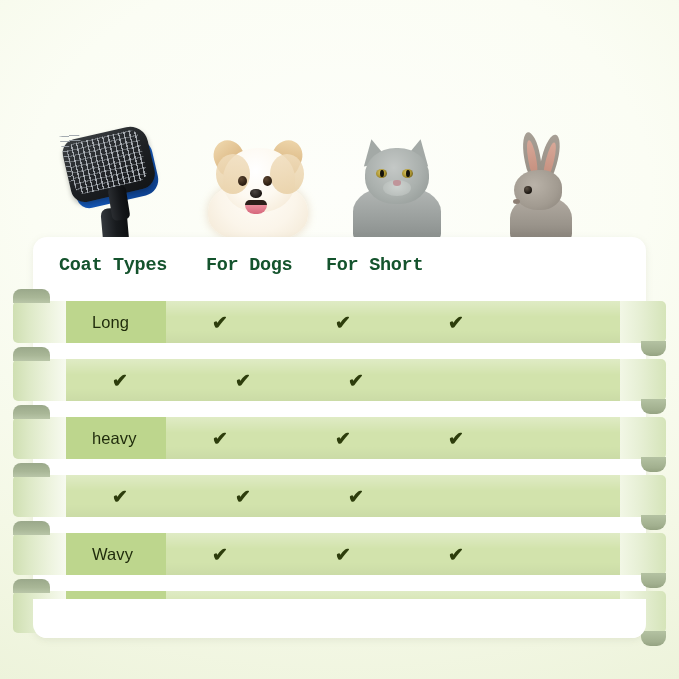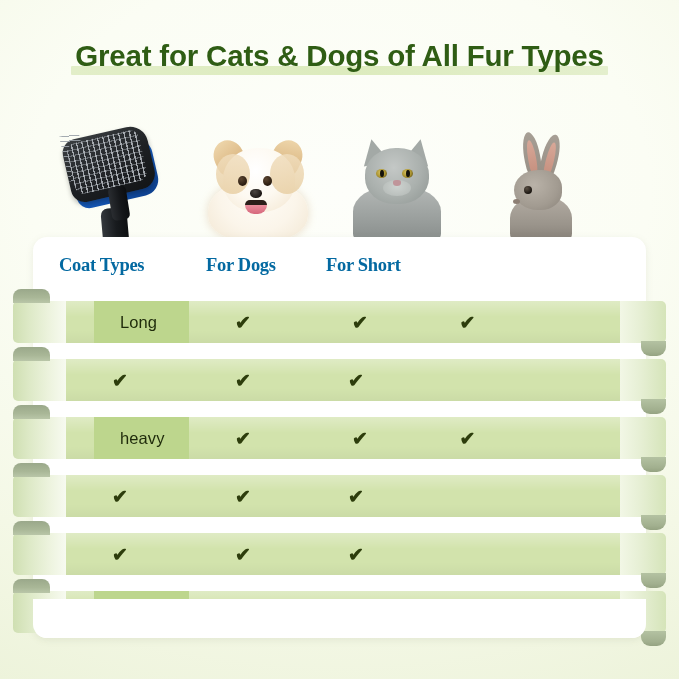--- a/index.html
+++ b/index.html
@@ -274,24 +274,24 @@
   #table-header {
     position: absolute;
     left: 0; top: 0;
     width: 613px;
     height: 56px;
     display: flex;
     align-items: center;
     z-index: 6;
   }
   .th {
-    font-family: Liberation Serif, serif;
+    font-family: Liberation Mono, monospace;
     font-weight: bold;
     font-size: 18.5px;
-    color: #0369a1;
+    color: #14532d;
     letter-spacing: -0.3px;
     white-space: nowrap;
   }
   .th.c0 { width: 153px; padding-left: 26px; box-sizing: border-box; }
   .th.c1 { width: 134px; padding-left: 20px; box-sizing: border-box; }
   .th.c2 { width: 116px; padding-left: 6px;  box-sizing: border-box; }
   .th.c3 { width: 210px; padding-left: 0px;  box-sizing: border-box; }
 
   
   #rows {
@@ -372,21 +372,20 @@
     height: 42px;
     background: #bdd68d;
     display: flex;
     align-items: center;
     padding-left: 26px;
     box-sizing: border-box;
     font-size: 16.5px;
     color: #1f2b0b;
     font-family: "Liberation Sans", sans-serif;
     letter-spacing: 0.1px;
-    margin-left: 28px;
   }
   .cell-check {
     position: relative;
     z-index: 1;
     height: 42px;
     display: flex;
     align-items: center;
     justify-content: flex-start;
     font-size: 19px;
     font-weight: bold;
@@ -405,26 +404,20 @@
     background: #ffffff;
     border-radius: 0 0 14px 14px;
     z-index: 5;
   }
 </style>
 </head>
 <body>
 
 <div id="page">
 
-  <div id="title-wrap">
-    <div id="title-inner">
-      <div id="title-underline"></div>
-      <div id="page-title">Great for Cats &amp; Dogs of All Fur Types</div>
-    </div>
-  </div>
 
   <div id="hero-strip">
 
     <div class="hero-item" id="brush">
       <div class="brush-handle"></div>
       <div class="brush-neck"></div>
       <div class="brush-blue"></div>
       <div class="brush-head"></div>
       <div class="brush-pins"></div>
       <div class="brush-pad"></div>
@@ -536,20 +529,21 @@
         </div>
       </div>
 
       <div class="row-wrap">
         <div class="ribbon">
           <div class="rib-fold-l"></div>
           <div class="rib-tail-l"></div>
           <div class="rib-fold-r"></div>
           <div class="rib-tail-r"></div>
           <div class="rib-body">
+            <div class="cell-label">Wavy</div>
             <div class="cell-check c1">✔</div>
             <div class="cell-check c2">✔</div>
             <div class="cell-check c3">✔</div>
           </div>
         </div>
       </div>
 
       <div class="row-wrap">
         <div class="ribbon">
           <div class="rib-fold-l"></div>

